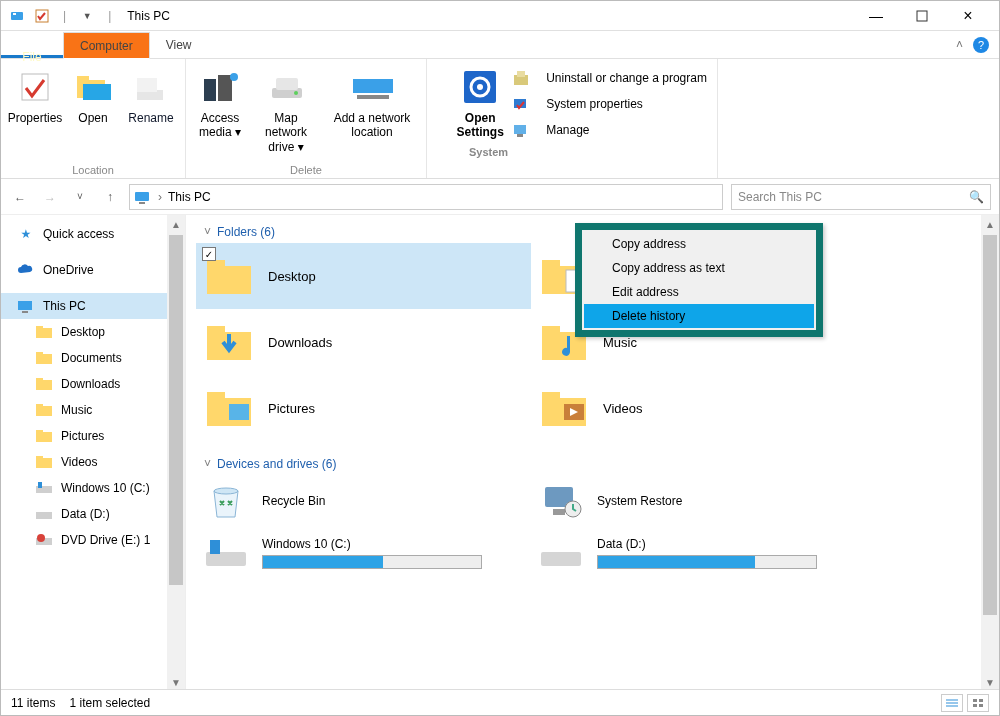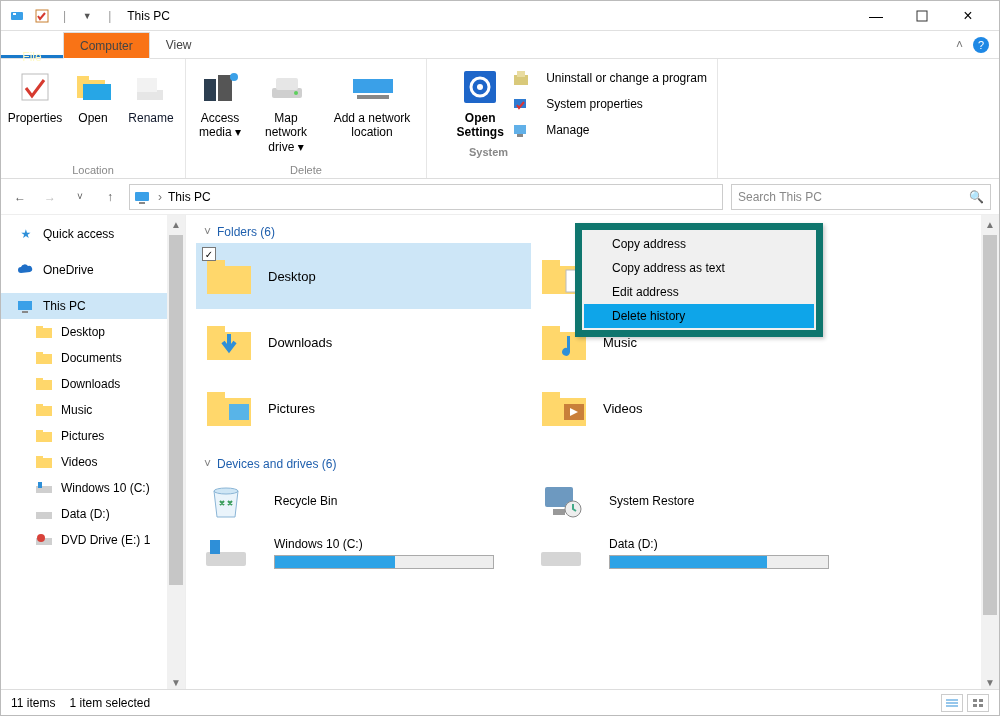--- a/index.html
+++ b/index.html
@@ -44,21 +44,21 @@
 .section{padding:10px 18px 4px;}
 .section .head{display:flex;align-items:center;gap:6px;color:#1f5fad;font-size:15px;}
 .chev{color:#808080;}
 .grid{display:flex;flex-wrap:wrap;padding:0 10px 6px;gap:0;}
 .tile{width:335px;height:66px;display:flex;align-items:center;gap:14px;padding:0 8px;}
 .tile.sel{background:#cde6f7;position:relative;}
 .tile .chk{position:absolute;left:6px;top:4px;width:14px;height:14px;border:1px solid #777;background:#fff;display:flex;align-items:center;justify-content:center;font-size:10px;}
 .tile .ic{width:50px;height:50px;display:flex;align-items:center;justify-content:center;}
 .tile .tl{font-size:13px;}
 .drives{display:flex;flex-wrap:wrap;padding:0 10px;}
-.drive{width:335px;display:flex;align-items:center;gap:26px;padding:4px 8px;}
+.drive{width:335px;display:flex;align-items:center;gap:14px;padding:4px 8px;}
 .drive .ic{width:44px;height:44px;display:flex;align-items:center;justify-content:center;}
 .drive .meta{display:flex;flex-direction:column;gap:4px;flex:1;}
 .bar{width:220px;height:14px;border:1px solid #aaa;background:#eee;position:relative;}
 .bar .fill{position:absolute;left:0;top:0;bottom:0;background:#2ea3e6;}
 .status{height:26px;border-top:1px solid #ddd;display:flex;align-items:center;gap:14px;padding:0 10px;background:#fff;position:absolute;left:0;right:0;bottom:0;}
 .viewbtns{margin-left:auto;display:flex;gap:4px;}
 .vb{width:22px;height:18px;border:1px solid #ccc;display:flex;align-items:center;justify-content:center;}
 .context{position:absolute;left:537px;top:222px;width:248px;background:#f0f0f0;border:7px solid #0f766e;box-shadow:2px 2px 4px rgba(0,0,0,.2);padding:2px;margin-left:37px;}
 .context .ci{height:24px;display:flex;align-items:center;padding:0 8px 0 28px;}
 .context .ci.hover{background:#0ea5e9;}

